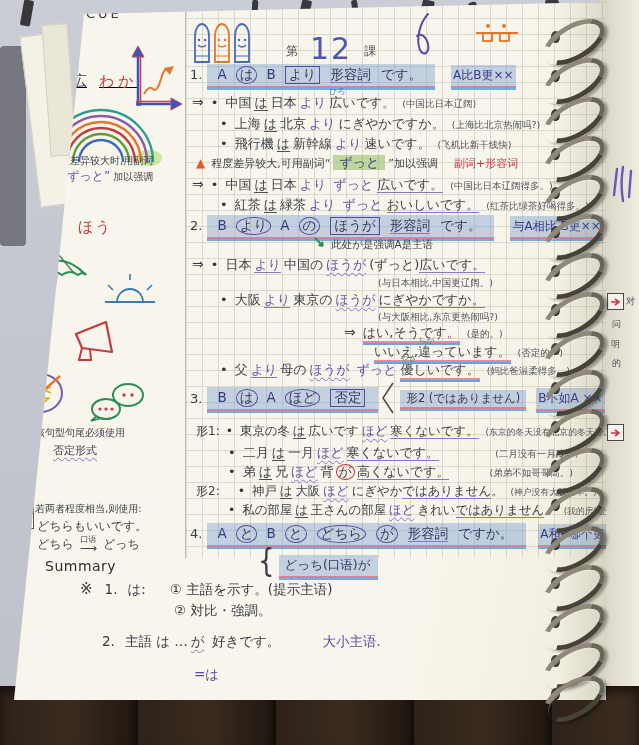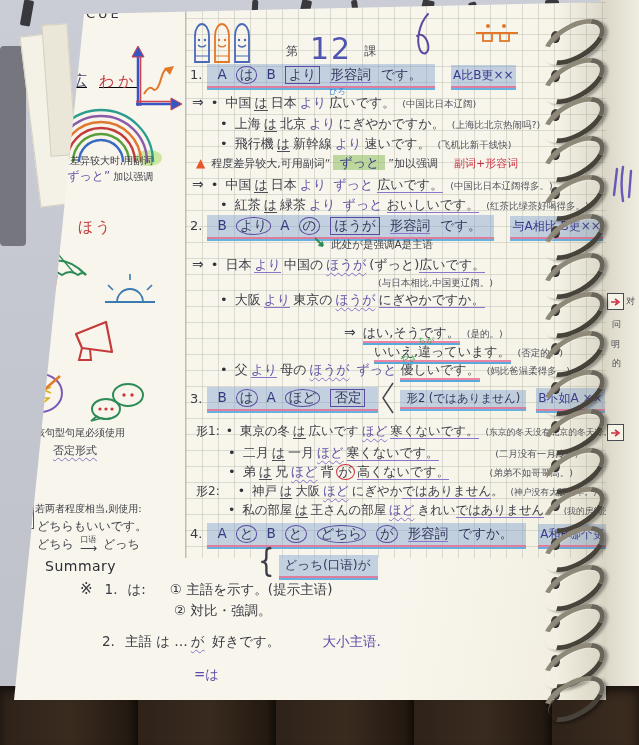--- a/index.html
+++ b/index.html
@@ -307,20 +307,21 @@
   </div>
 
   <div class="row" style="left:186px;top:254px">
     <span class="arr">⇒</span><span class="b">•</span><span>日本</span><span class="pur u-p">より</span><span>中国の</span><span class="pur wv">ほうが</span><span>(ずっと)</span><span class="u-p">広いです。</span>
   </div>
   <div class="row" style="left:372px;top:272px"><span class="cn" style="margin-left:0">(与日本相比,中国更辽阔。)</span></div>
 
   <div class="row" style="left:214px;top:289px">
     <span class="b">•</span><span>大阪</span><span class="pur u-p">より</span><span>東京の</span><span class="pur wv">ほうが</span><span class="u-p">にぎやかですか。</span>
   </div>
+  <div class="row" style="left:372px;top:306px"><span class="cn" style="margin-left:0">(与大阪相比,东京更热闹吗?)</span></div>
   <div class="row" style="left:338px;top:322px">
     <span class="arr">⇒</span><span class="u2">はい,そうです。</span><span class="cn">(是的。)</span>
   </div>
   <div class="row" style="left:368px;top:341px">
     <span class="u2"><span>いいえ,</span><span class="fg"><span class="rt g">ちが</span><span>違</span></span><span>っています。</span></span><span class="cn">(否定的。)</span>
   </div>
 
   <div class="row" style="left:214px;top:359px">
     <span class="b">•</span><span>父</span><span class="pur u-p">より</span><span>母の</span><span class="pur wv">ほうが</span><span class="zt">ずっと</span><span class="u2"><span class="fg"><span class="rt g">やさ</span><span>優</span></span><span>しいです。</span></span><span class="cn">(妈比爸温柔得多。)</span>
   </div>

